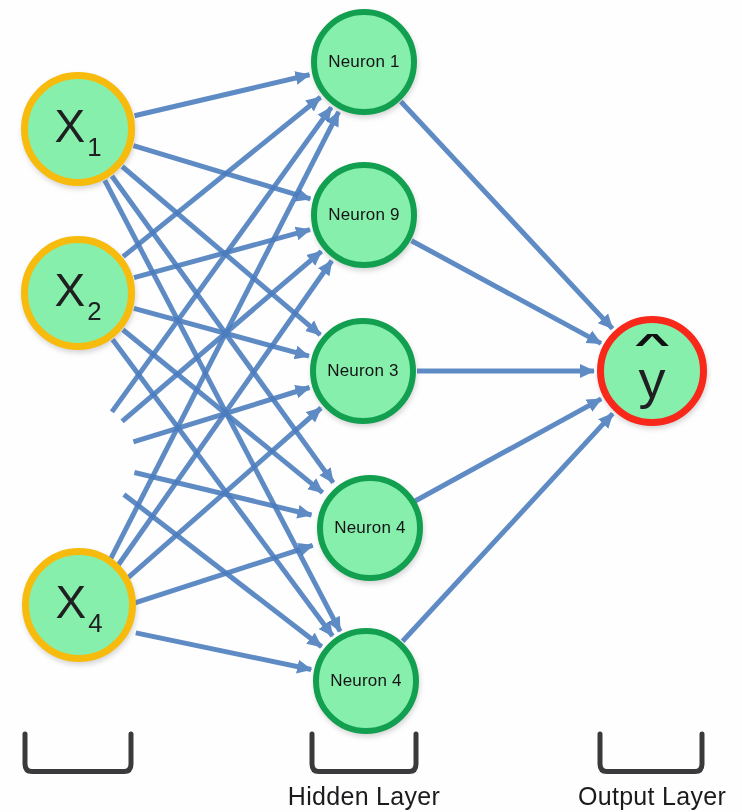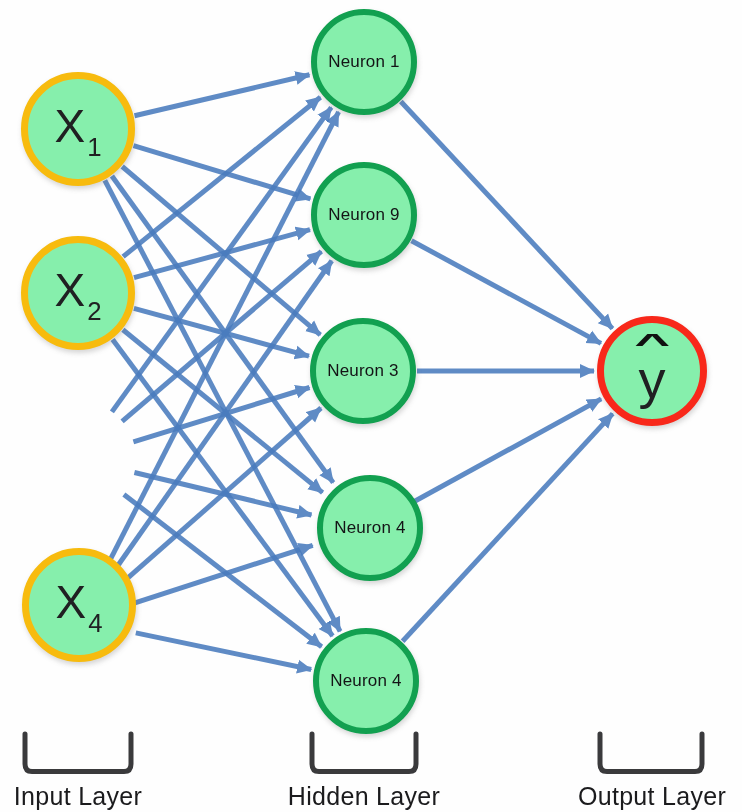--- a/index.html
+++ b/index.html
@@ -102,17 +102,16 @@
     <span class="nlabel">Neuron 4</span>
   </div>
 
   <div class="node output" style="left:597px;top:316px">
     <span class="yhat">
       <span class="hat">^</span>
       <span class="ybase">y</span>
     </span>
   </div>
 
-  <div class="caption" style="left:78px">Input Layer</div>
   <div class="caption" style="left:652px">Output Layer</div>
   <div class="caption" style="left:364px">Hidden Layer</div>
 
 </div>
 
 </body></html>

